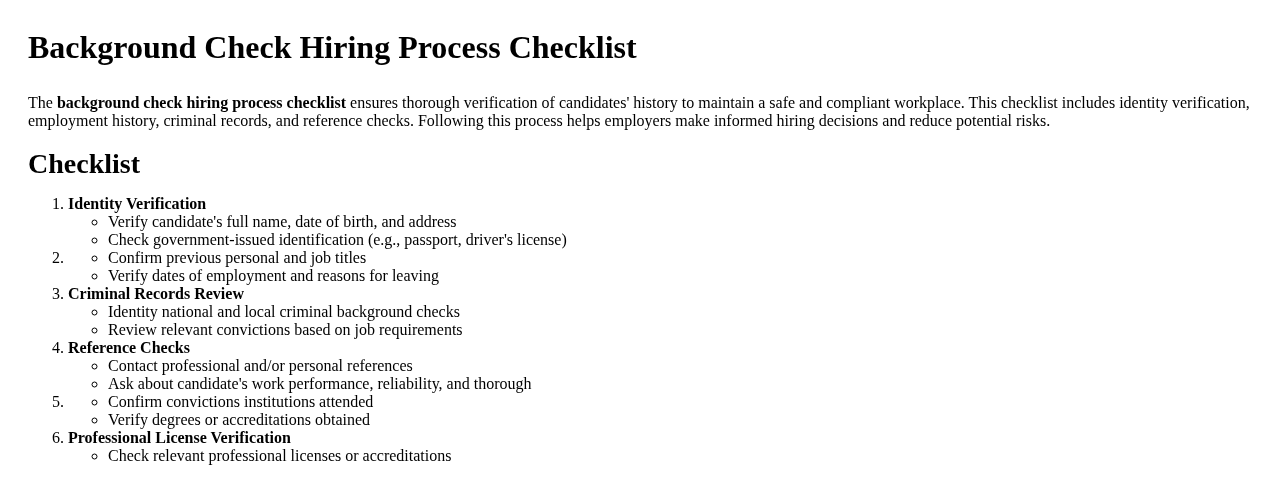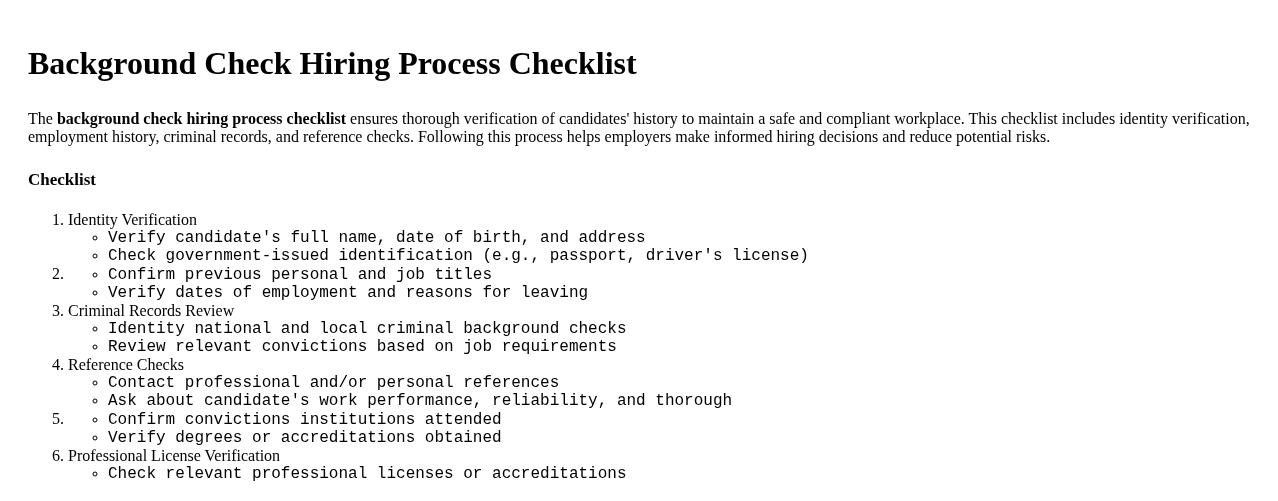--- a/index.html
+++ b/index.html
@@ -1,32 +1,32 @@
 <!DOCTYPE html>
 <html><head>
   <meta charset="utf-8">
   <style>
     html, body { margin: 0; padding: 0; background: #ffffff; }
     body {
       width: 1278px; height: 501px; overflow: hidden;
       font-family: "Liberation Serif", "DejaVu Serif", serif;
       color: #000000; font-size: 16px; line-height: 18px;
     }
-    .page { padding: 24px 8px 0 28px; }
+    .page { padding: 8px 8px 0 28px; }
     h1 {
       font-size: 32px; font-weight: bold; margin: 21px 0 0 0;
       line-height: 37px;
     }
     p.intro { margin: 28px 0 0 0; width: 1240px; line-height: 18px; }
-    h2 { font-size: 17px; font-weight: bold; margin: 20px 0 0 0; line-height: 28px; }
+    h2 { font-size: 28px; font-weight: bold; margin: 20px 0 0 0; line-height: 28px; }
     ol.checklist { margin: 17px 0 0 0; padding-left: 40px; }
     ol.checklist > li { line-height: 18px; }
-    ol.checklist > li > .title { font-weight: normal; }
+    ol.checklist > li > .title { font-weight: bold; }
     ul.sub { list-style-type: circle; margin: 0; padding-left: 40px; }
-    ul.sub li { line-height: 18px; font-family: Liberation Mono, monospace; }
+    ul.sub li { line-height: 18px; }
   </style>
 </head>
 <body>
 
 <div class="page">
   <h1>Background Check Hiring Process Checklist</h1>
   <p class="intro"><span>The </span><strong>background check hiring process checklist</strong><span> ensures thorough verification of candidates' history to maintain a safe and compliant workplace. This checklist includes identity verification, employment history, criminal records, and reference checks. Following this process helps employers make informed hiring decisions and reduce potential risks.</span></p>
   <h2>Checklist</h2>
 
   <ol class="checklist">

